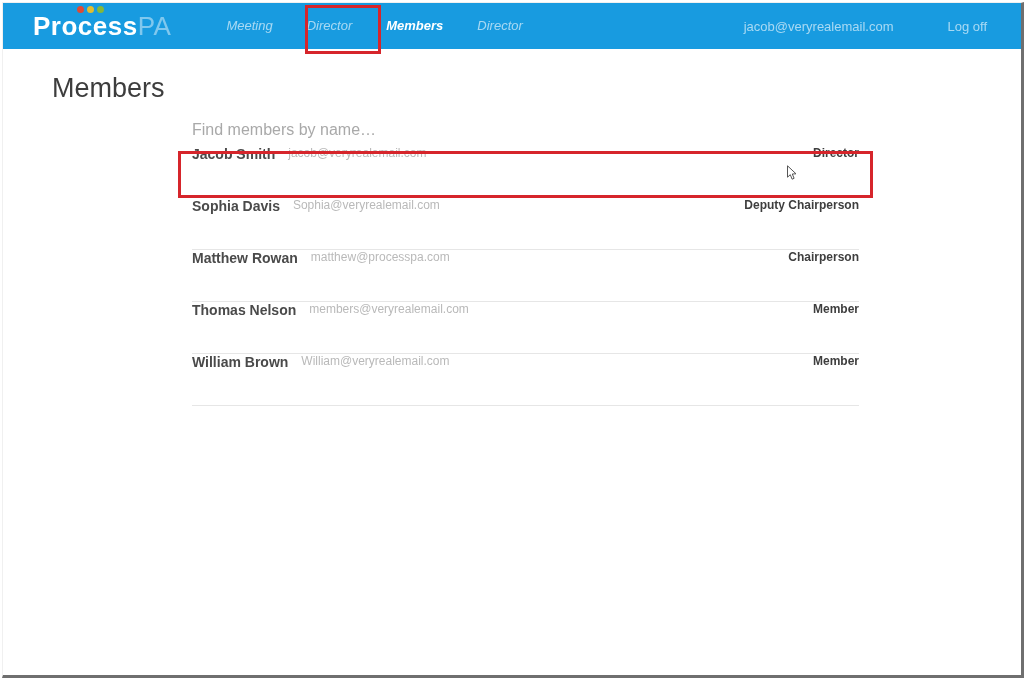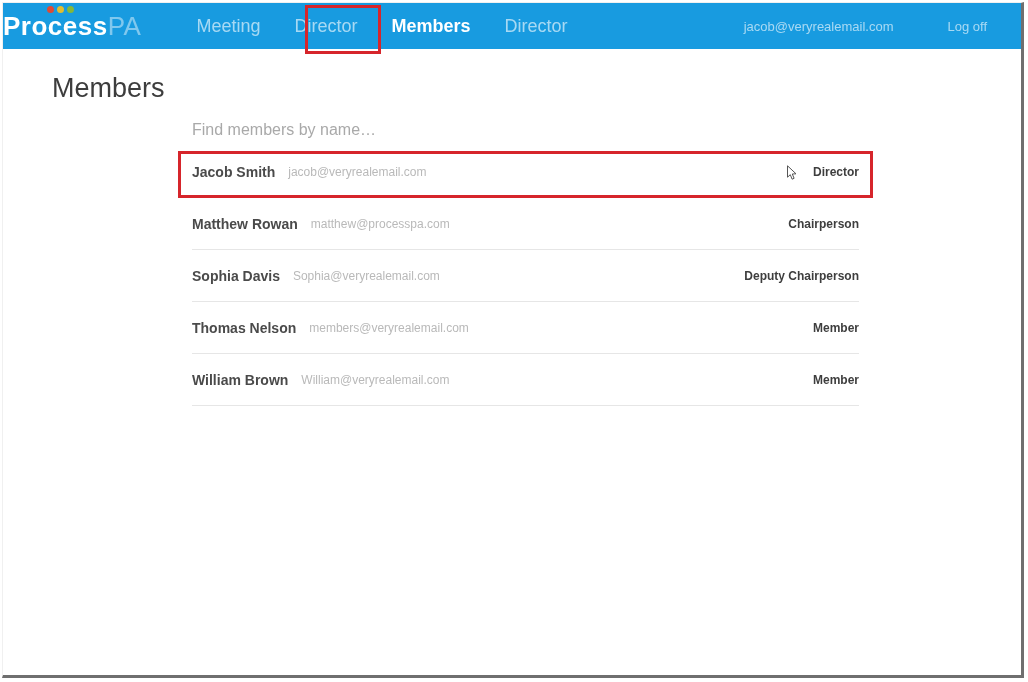--- a/index.html
+++ b/index.html
@@ -19,31 +19,31 @@
     border-left: 1px solid #f0f0f0;
     border-top: 1px solid #f0f0f0;
   }
 
   
   .appbar {
     position: absolute; left: 0; top: 0; right: 0; height: 46px;
     background: #189be0;
     display: flex; align-items: center;
   }
-  .logo { position: relative; font-size: 26px; font-weight: bold;
+  .logo { position: relative; margin-left: 30px; font-size: 26px; font-weight: bold;
           letter-spacing: 0.5px; line-height: 46px; white-space: nowrap; }
   .logo .p1 { color: #ffffff; }
   .logo .p2 { color: rgba(255,255,255,0.45); font-weight: normal; }
   .logo-dots { position: absolute; top: 3px; left: 44px; display: flex; gap: 3px; }
   .logo-dots i { width: 7px; height: 7px; border-radius: 50%; display: block; }
 
   .nav { display: flex; margin-left: 38px; align-items: center; }
   .nav-item {
-    color: rgba(255,255,255,0.62); font-size: 18px; cursor: pointer;
-    padding: 0 17px; line-height: 46px;
+    color: rgba(255,255,255,0.62); font-size: 13px; cursor: pointer;
+    padding: 0 17px; line-height: 46px; font-style: italic;
   }
   .nav-item.active { color: #ffffff; font-weight: bold; }
 
   .appbar-right { margin-left: auto; display: flex; align-items: center; margin-right: 34px; }
   .user-email { color: rgba(255,255,255,0.62); font-size: 13px; cursor: pointer; }
   .logoff { color: rgba(255,255,255,0.62); font-size: 13px; margin-left: 54px; cursor: pointer; }
 
   
   .anno { position: absolute; border: 3px solid #d6252b; background: transparent; pointer-events: none; }
   .anno-nav { left: 302px; top: 2px; width: 76px; height: 49px; }
@@ -59,21 +59,21 @@
     width: 100%; border: none; outline: none;
     border-bottom: 1px solid #d9d9d9;
     font-family: "Liberation Sans", "DejaVu Sans", sans-serif;
     font-size: 16px; color: #555; padding: 4px 0 7px 0; background: transparent;
   }
   .search-input::placeholder { color: #a9a9a9; }
 
   .member-list { position: absolute; left: 189px; top: 143px; width: 667px; }
   .member-row {
     position: relative; height: 52px;
-    display: flex; align-items: center;
+    display: flex; 
     border-bottom: 1px solid #e6e6e6;
     cursor: pointer; background: #ffffff;
   }
   .m-name { font-size: 14px; font-weight: bold; color: #4a4a4a; white-space: nowrap; }
   .m-email { font-size: 12px; color: #b9b9b9; margin-left: 13px; white-space: nowrap; }
   .m-role { margin-left: auto; font-size: 12px; color: #3e3e3e; white-space: nowrap; font-weight: bold; }
 
   .cursor-icon { position: absolute; right: 62px; top: 19px; width: 11px; height: 16px; }
 </style>
 </head>
@@ -115,29 +115,29 @@
     <div class="member-row">
       <span class="m-name">Jacob Smith</span>
       <span class="m-email">jacob@veryrealemail.com</span>
       <span class="m-role">Director</span>
       <svg class="cursor-icon" viewBox="0 0 11 16">
         <path d="M1.5 0.8 L1.5 12.2 L4.3 9.7 L6.1 14.2 L8.1 13.3 L6.3 9.0 L10.0 8.8 Z" fill="#ffffff" stroke="#555555" stroke-width="1"></path>
       </svg>
     </div>
 
     <div class="member-row">
+      <span class="m-name">Sophia Davis</span>
+      <span class="m-email">Sophia@veryrealemail.com</span>
+      <span class="m-role">Deputy Chairperson</span>
+    </div>
+
+    <div class="member-row">
       <span class="m-name">Matthew Rowan</span>
       <span class="m-email">matthew@processpa.com</span>
       <span class="m-role">Chairperson</span>
-    </div>
-
-    <div class="member-row">
-      <span class="m-name">Sophia Davis</span>
-      <span class="m-email">Sophia@veryrealemail.com</span>
-      <span class="m-role">Deputy Chairperson</span>
     </div>
 
     <div class="member-row">
       <span class="m-name">Thomas Nelson</span>
       <span class="m-email">members@veryrealemail.com</span>
       <span class="m-role">Member</span>
     </div>
 
     <div class="member-row">
       <span class="m-name">William Brown</span>

